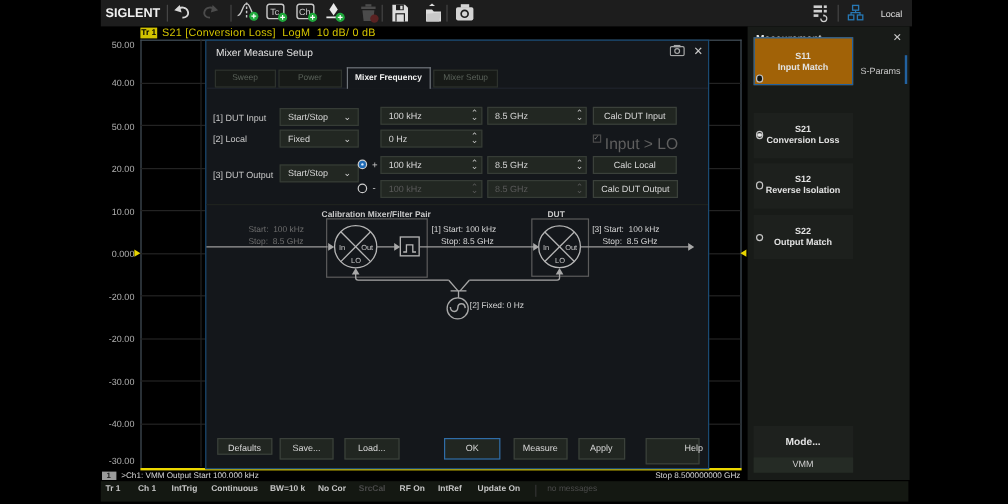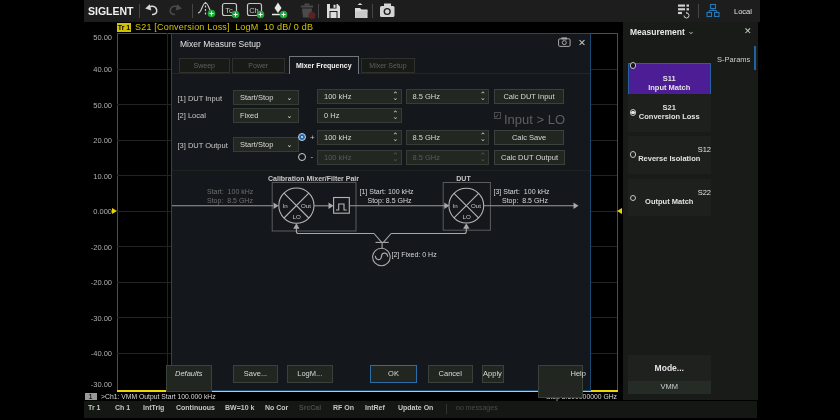--- a/index.html
+++ b/index.html
@@ -158,41 +158,41 @@
 <div class="abs stat" style="left:333px;">RF On</div>
 <div class="abs stat" style="left:365px;">IntRef</div>
 <div class="abs stat" style="left:398px;">Update On</div>
 <div class="abs" style="left:446px; top:404px; width:1px; height:10px; background:#333;"></div>
 <div class="abs stat" style="left:456px; color:#4a4a4a; font-weight:normal;">no messages</div>
 
 <div class="abs" style="left:622.5px; top:22px; width:135px; height:378px; background:#181b18;"></div>
 <div class="abs" style="left:630px; top:27px; font-size:8.5px; font-weight:bold; color:#e8e8e8;">Measurement <span style="font-weight:normal; font-size:9px; color:#b0b0b0; position:relative; top:-1.5px;">⌄</span></div>
 <div class="abs" style="left:744px; top:26px; font-size:9px; color:#cccccc;">✕</div>
 
-<div class="abs mbtn" id="s11" style="top:63px; height:52px; background:#4c1d95; border:1px solid #2262a0;">
+<div class="abs mbtn" id="s11" style="top:31px; height:40px; background:#a16207; border:1px solid #2262a0;">
   <div style="margin-top:10px; font-size:7.5px; font-weight:bold;">S11</div>
   <div style="font-size:7.5px; font-weight:bold;">Input Match</div>
 </div>
 <div class="abs" style="left:629.5px; top:62px; width:6.5px; height:6.5px; border-radius:50%; border:1px solid #c5c5c5; background:#121512;"></div>
 
 <div class="abs mbtn" id="s21" style="top:93.5px; height:38px;">
   <div style="margin-top:9px; font-size:7.5px; font-weight:bold;">S21</div>
   <div style="font-size:7.5px; font-weight:bold;">Conversion Loss</div>
 </div>
 <div class="abs" style="left:629.5px; top:109px; width:6.5px; height:6.5px; border-radius:50%; border:1px solid #c5c5c5; background:#1d201d;"></div>
 <div class="abs" style="left:631.3px; top:110.8px; width:3.6px; height:3.6px; border-radius:50%; background:#e8e8e8;"></div>
 
 <div class="abs mbtn" id="s12" style="top:136px; height:38px;">
-  <div style="margin-top:9px; font-size:7.5px; font-weight:normal;text-align:right;">S12</div>
+  <div style="margin-top:9px; font-size:7.5px; font-weight:bold;">S12</div>
   <div style="font-size:7.5px; font-weight:bold;">Reverse Isolation</div>
 </div>
 <div class="abs" style="left:629.5px; top:151px; width:6.5px; height:6.5px; border-radius:50%; border:1px solid #c5c5c5; background:#1d201d;"></div>
 
 <div class="abs mbtn" id="s22" style="top:178.5px; height:37.5px;">
-  <div style="margin-top:9px; font-size:7.5px; font-weight:normal;text-align:right;">S22</div>
+  <div style="margin-top:9px; font-size:7.5px; font-weight:bold;">S22</div>
   <div style="font-size:7.5px; font-weight:bold;">Output Match</div>
 </div>
 <div class="abs" style="left:629.5px; top:194.5px; width:6.5px; height:6.5px; border-radius:50%; border:1px solid #c5c5c5; background:#1d201d;"></div>
 
 <div class="abs" style="left:717px; top:55px; font-size:7.5px; color:#cccccc;">S-Params</div>
 <div class="abs" style="left:753.5px; top:46px; width:2px; height:24px; background:#2262a0;"></div>
 
 <div class="abs mbtn" style="top:354.5px; height:26.5px; font-size:8.5px; font-weight:bold; line-height:26.5px; background:#1e211e;">Mode...</div>
 <div class="abs mbtn" style="top:381px; height:12.5px; font-size:7.5px; line-height:12.5px; background:#252b25; color:#cfcfcf;">VMM</div>
 
@@ -222,21 +222,21 @@
 <div class="abs ctl" style="left:317px; top:89px; width:84.5px; height:15px;">100 kHz<span class="spin" style="top:2px;">⌃</span><span class="spin" style="bottom:2px;">⌄</span></div>
 <div class="abs ctl" style="left:317px; top:107.5px; width:84.5px; height:15px;">0 Hz<span class="spin" style="top:2px;">⌃</span><span class="spin" style="bottom:2px;">⌄</span></div>
 <div class="abs ctl" style="left:317px; top:129.5px; width:84.5px; height:15px;">100 kHz<span class="spin" style="top:2px;">⌃</span><span class="spin" style="bottom:2px;">⌄</span></div>
 <div class="abs ctl" style="left:317px; top:149.5px; width:84.5px; height:15px; color:#5a5a5a;">100 kHz<span class="spin" style="top:2px; color:#5a5a5a;">⌃</span><span class="spin" style="bottom:2px; color:#5a5a5a;">⌄</span></div>
 
 <div class="abs ctl" style="left:405.5px; top:89px; width:83.5px; height:15px;">8.5 GHz<span class="spin" style="top:2px;">⌃</span><span class="spin" style="bottom:2px;">⌄</span></div>
 <div class="abs ctl" style="left:405.5px; top:129.5px; width:83.5px; height:15px;">8.5 GHz<span class="spin" style="top:2px;">⌃</span><span class="spin" style="bottom:2px;">⌄</span></div>
 <div class="abs ctl" style="left:405.5px; top:149.5px; width:83.5px; height:15px; color:#5a5a5a;">8.5 GHz<span class="spin" style="top:2px; color:#5a5a5a;">⌃</span><span class="spin" style="bottom:2px; color:#5a5a5a;">⌄</span></div>
 
 <div class="abs btn" style="left:494px; top:89px; width:70px; height:15px; line-height:14px;">Calc DUT Input</div>
-<div class="abs btn" style="left:494px; top:129.5px; width:70px; height:15px; line-height:14px;">Calc Save</div>
+<div class="abs btn" style="left:494px; top:129.5px; width:70px; height:15px; line-height:14px;">Calc Local</div>
 <div class="abs btn" style="left:494px; top:149.5px; width:71px; height:15px; line-height:14px;">Calc DUT Output</div>
 
 <div class="abs" style="left:493.5px; top:111.5px; width:7px; height:7px; border:1px solid #4a4a4a; color:#777; font-size:6px; line-height:6px; text-align:center;">✓</div>
 <div class="abs" style="left:504px; top:111.5px; font-size:13px; color:#5f5f5f;">Input &gt; LO</div>
 
 <div class="abs" style="left:297.5px; top:132.5px; width:8px; height:8px; border-radius:50%; border:1px solid #cfcfcf; background:#1f6ab5;"></div>
 <div class="abs" style="left:300.5px; top:135.5px; width:2px; height:2px; border-radius:50%; background:#d6e9ff;"></div>
 <div class="abs" style="left:297.5px; top:152.5px; width:8px; height:8px; border-radius:50%; border:1px solid #cfcfcf; background:#14171b;"></div>
 <div class="abs" style="left:310px; top:133px; font-size:8px; color:#cccccc;">+</div>
 <div class="abs" style="left:310.5px; top:152px; font-size:8px; color:#cccccc;">-</div>
@@ -309,19 +309,19 @@
     <path d="M295.3,58 v3.5 q0,2 -2,2 h-73.2"></path>
     <path d="M203,63.5 l7.7,8.9"></path>
     <path d="M220.1,63.5 l-7.7,8.9"></path>
     <path d="M204.5,72.4 h13.2"></path>
     <path d="M211.1,72.4 v5.8"></path>
     <circle cx="210.4" cy="87" r="8.8"></circle>
     <path d="M204.3,85.8 c0.3,4.9 6,5 6.2,0.6 c0.2,-4.4 5.9,-4.5 6.2,0.4" stroke-width="1.2"></path>
   </g>
 </svg>
 
-<div class="abs btn" style="left:166px;   top:365px; width:45.5px; height:27px; line-height:16.5px;font-style:italic;">Defaults</div>
+<div class="abs btn" style="left:181px;   top:365px; width:45.5px; height:14px; line-height:16.5px;">Defaults</div>
 <div class="abs btn" style="left:233px;   top:365px; width:45px; height:17.5px; line-height:16.5px;">Save...</div>
-<div class="abs btn" style="left:287px;   top:365px; width:45.5px; height:17.5px; line-height:16.5px;">LogM...</div>
+<div class="abs btn" style="left:287px;   top:365px; width:45.5px; height:17.5px; line-height:16.5px;">Load...</div>
 <div class="abs btn" style="left:370px;   top:365px; width:47px;   height:17.5px; line-height:16.5px; border-color:#2f6da8;">OK</div>
-<div class="abs btn" style="left:427.5px; top:365px; width:45.5px; height:17.5px; line-height:16.5px;">Cancel</div>
-<div class="abs btn" style="left:481.5px; top:365px; width:22px; height:17.5px; line-height:16.5px;">Apply</div>
-<div class="abs btn" style="left:537.5px; top:365px; width:45.5px; height:33px; line-height:16.5px;padding-left:32px;">Help</div>
+<div class="abs btn" style="left:427.5px; top:365px; width:45.5px; height:17.5px; line-height:16.5px;">Measure</div>
+<div class="abs btn" style="left:481.5px; top:365px; width:39px; height:17.5px; line-height:16.5px;">Apply</div>
+<div class="abs btn" style="left:537.5px; top:365px; width:45.5px; height:22px; line-height:16.5px;padding-left:32px;">Help</div>
 
 </body></html>

